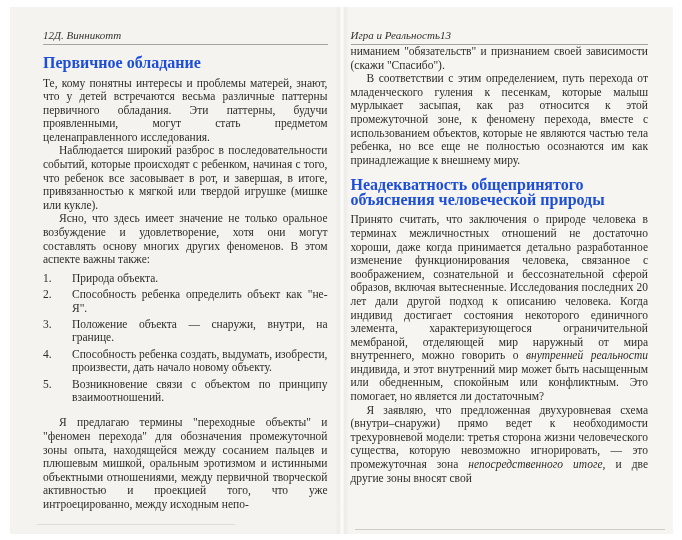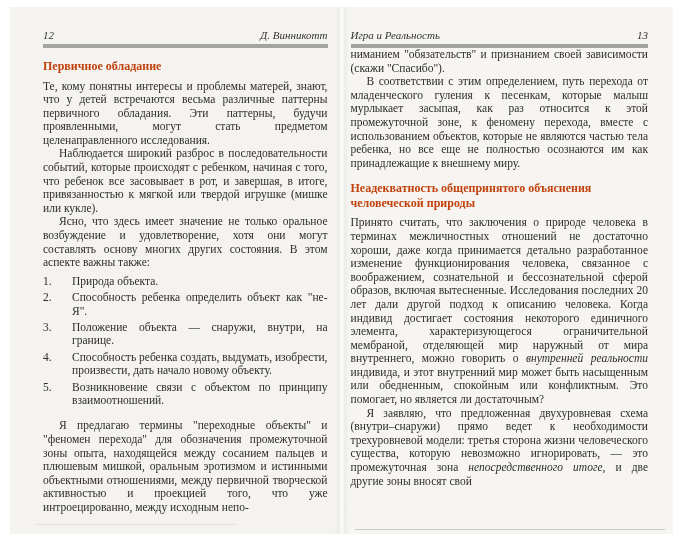--- a/index.html
+++ b/index.html
@@ -25,37 +25,36 @@
     padding-top:22px;
   }
   .page-left  { background:#f4f3f0; }
   .page-right { background:#f6f5f2; }
   .col { position:relative; }
   .page-left  .col { margin:0 14px 0 33px; }
   .page-right .col { margin:0 25px 0 9px; }
 
   .page-header {
     display:flex;
-    justify-content:space-between;
     align-items:baseline;
     font-style:italic;
     font-size:11px;
     line-height:12px;
     padding-bottom:3px;
-    border-bottom:4px solid #a3a3a3;
+    border-bottom:1px solid #a3a3a3;
     color:#33322f;
   }
   .page-num { font-style:italic; }
 
   .section-heading {
     font-weight:bold;
-    font-size:12px;
+    font-size:16px;
     line-height:14.5px;
     margin:11px 0 6px 0;
-    color:#c2410c;
+    color:#1d4ed8;
   }
   .para {
     font-size:11.5px;
     line-height:13.6px;
     text-align:justify;
   }
   .para.indent { text-indent:16px; }
   .it { font-style:italic; }
 
   .num-list {
@@ -95,21 +94,21 @@
   <div class="page page-left">
     <div class="col">
       <div class="page-header">
         <span class="page-num">12</span>
         <span>Д. Винникотт</span>
       </div>
       <div>
           <div class="section-heading"><span>Первичное обладание</span></div>
           <div class="para"><span>Те, кому понятны интересы и проблемы матерей, знают, что у детей встречаются весьма различные паттерны первичного обладания. Эти паттерны, будучи проявленными, могут стать предметом целенаправленного исследования.</span></div>
           <div class="para indent"><span>Наблюдается широкий разброс в последовательности событий, которые происходят с ребенком, начиная с того, что ребенок все засовывает в рот, и завершая, в итоге, привязанностью к мягкой или твердой игрушке (мишке или кукле).</span></div>
-          <div class="para indent"><span>Ясно, что здесь имеет значение не только оральное возбуждение и удовлетворение, хотя они могут составлять основу многих других состояния. В этом аспекте важны также:</span></div>
+          <div class="para indent"><span>Ясно, что здесь имеет значение не только оральное возбуждение и удовлетворение, хотя они могут составлять основу многих других феноменов. В этом аспекте важны также:</span></div>
           <div class="num-list">
             <div class="li">
               <span class="num">1.</span>
               <div class="li-text">Природа объекта.</div>
             </div>
             <div class="li">
               <span class="num">2.</span>
               <div class="li-text">Способность ребенка определить объект как "не-Я".</div>
             </div>
             <div class="li">

